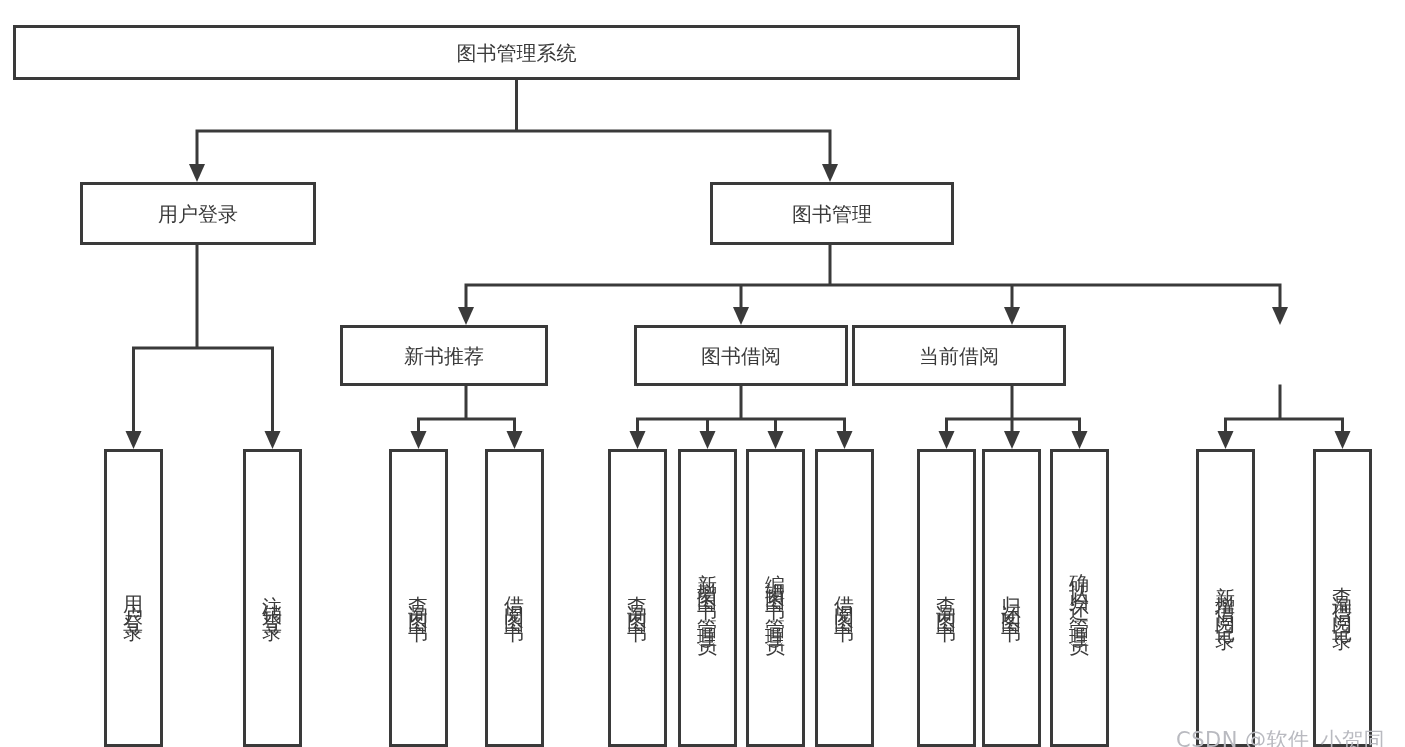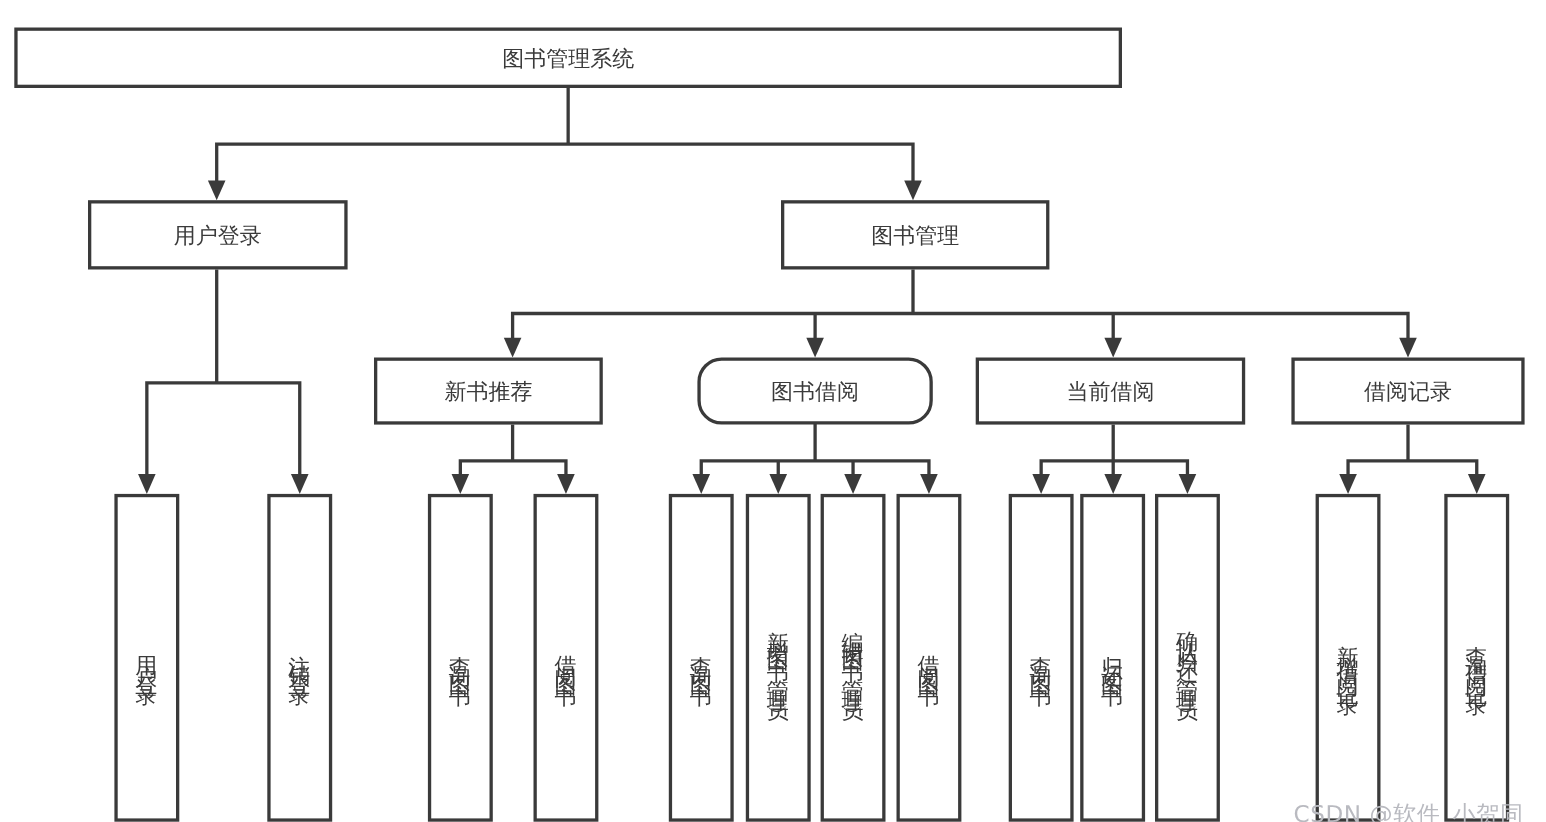--- a/index.html
+++ b/index.html
@@ -17,22 +17,22 @@
     letter-spacing:9px;padding:6px 0;overflow:hidden;
   }
   
   #n-root{left:13px;top:13px;width:1007px;height:55px;}
   
   #n-user-login{left:80px;top:170px;width:236px;height:63px;}
   #n-book-mgmt{left:710px;top:170px;width:244px;height:63px;}
   
   .l2{top:313px;height:61px;}
   #n-newbook{left:340px;width:208px;}
-  #n-borrow{left:634px;width:214px;border-radius:22px;}
-  #n-current{left:887px;width:245px;}
+  #n-borrow{left:634px;width:214px;}
+  #n-current{left:852px;width:214px;}
   #n-record{left:1174px;width:212px;}
   
   .leaf{top:437px;height:298px;width:59px;}
   #lf-a1{left:104px;} #lf-a2{left:243px;}
   #lf-b1{left:389px;} #lf-b2{left:485px;}
   #lf-c1{left:608px;} #lf-c2{left:678px;} #lf-c3{left:746px;} #lf-c4{left:815px;}
   #lf-d1{left:917px;} #lf-d2{left:982px;} #lf-d3{left:1050px;}
   #lf-e1{left:1196px;} #lf-e2{left:1313px;}
   
   #watermark{
@@ -77,21 +77,20 @@
   </svg>
 
   <div class="node" id="n-root">图书管理系统</div>
 
   <div class="node" id="n-user-login">用户登录</div>
   <div class="node" id="n-book-mgmt">图书管理</div>
 
   <div class="node l2" id="n-newbook">新书推荐</div>
   <div class="node l2" id="n-borrow">图书借阅</div>
   <div class="node l2" id="n-current">当前借阅</div>
-  <div class="node l2" id="n-record">借阅记录</div>
 
   <div class="node vnode leaf" id="lf-a1">用户登录</div>
   <div class="node vnode leaf" id="lf-a2">注销登录</div>
 
   <div class="node vnode leaf" id="lf-b1">查询图书</div>
   <div class="node vnode leaf" id="lf-b2">借阅图书</div>
 
   <div class="node vnode leaf" id="lf-c1">查询图书</div>
   <div class="node vnode leaf" id="lf-c2">新增图书（管理员）</div>
   <div class="node vnode leaf" id="lf-c3">编辑图书（管理员）</div>

